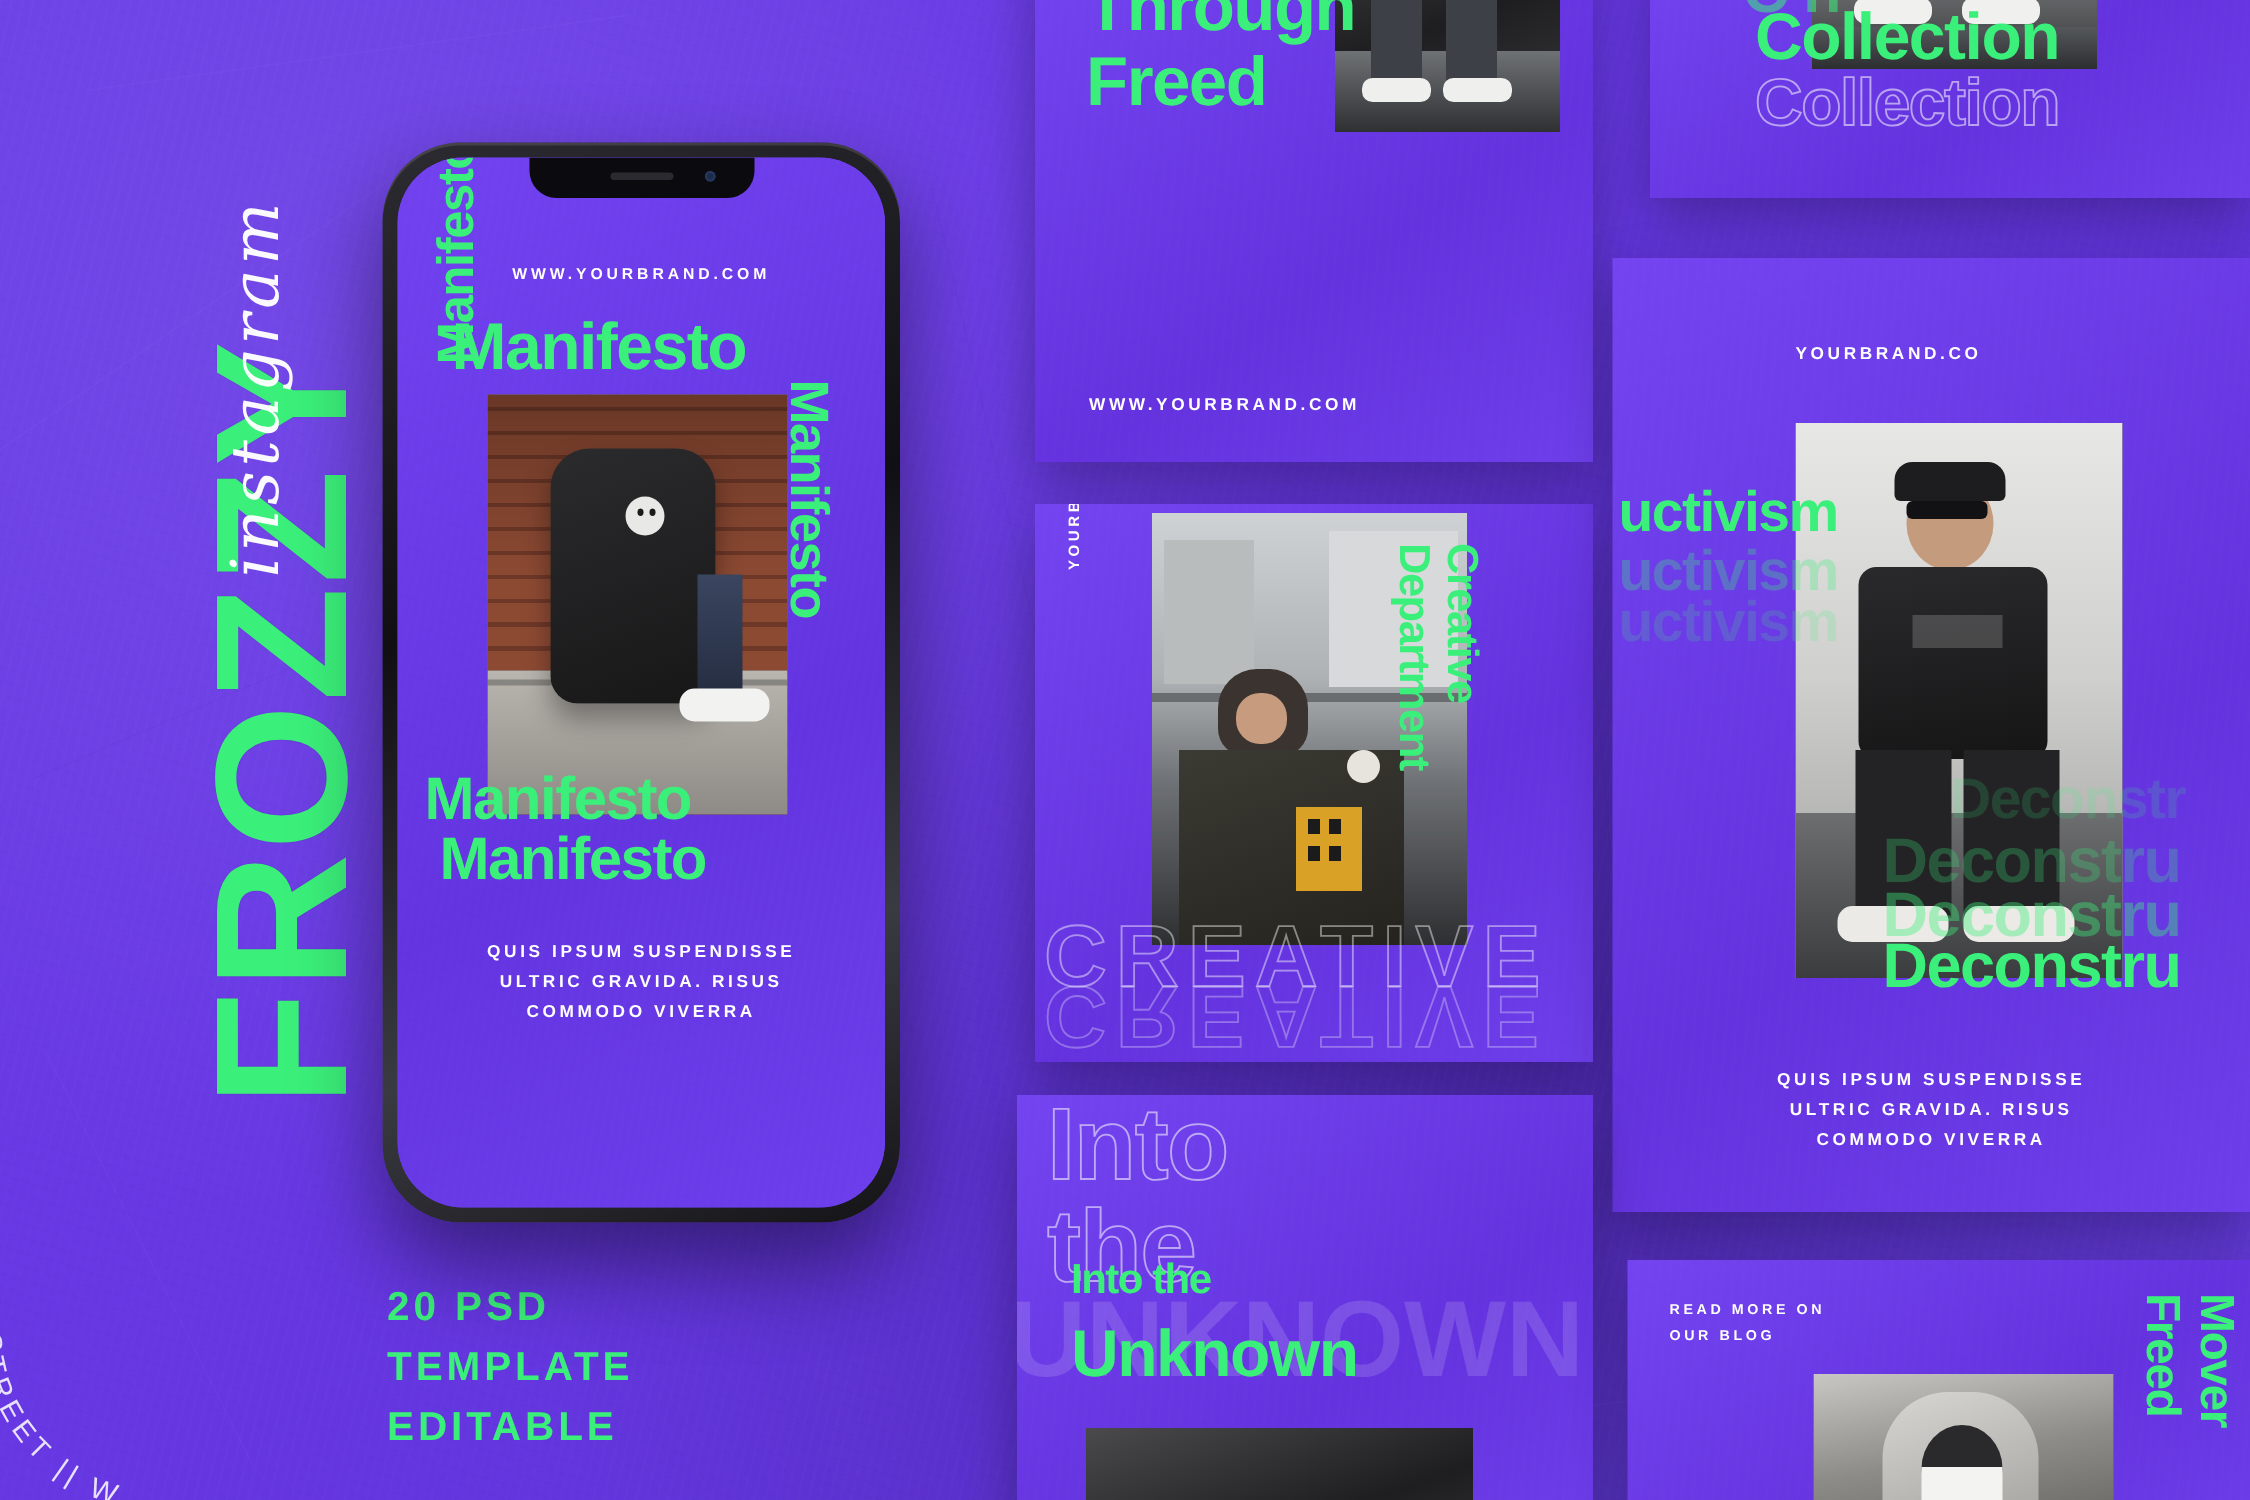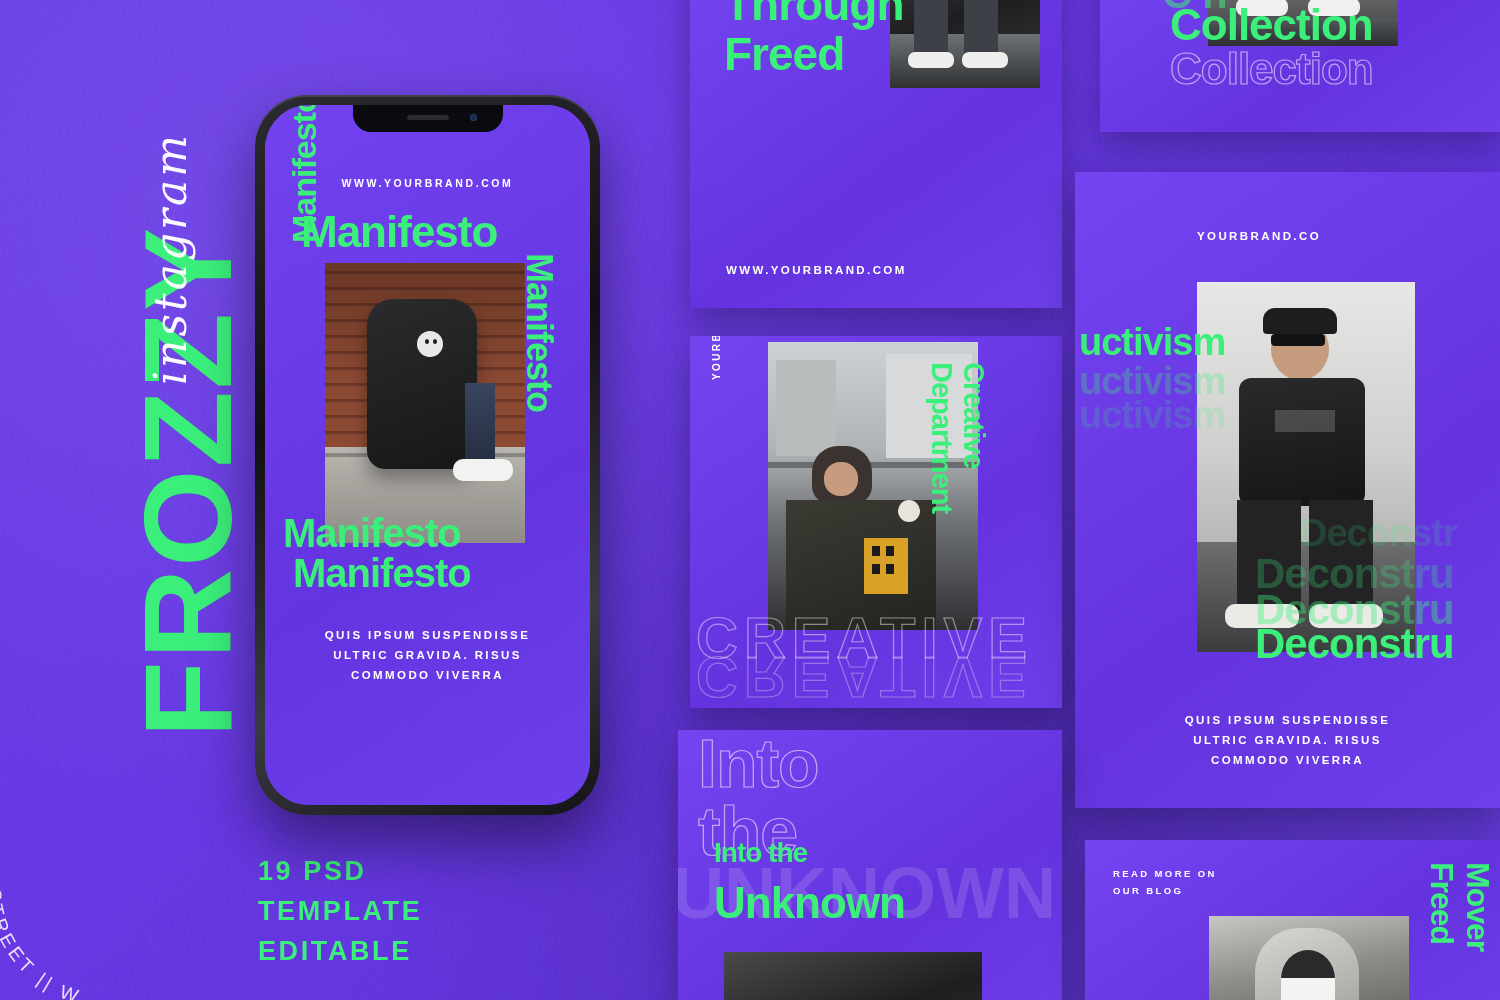--- a/index.html
+++ b/index.html
@@ -126,21 +126,21 @@
       <path d="M20 520 L230 430"></path>
         <path d="M620 120 L690 420"></path>
         <path d="M1050 300 L1080 640"></path>
     </g>
   </svg>
 
   <div class="brandwrap">
     <div class="frozzy">FROZZY</div>
     <div class="script">instagram</div>
   </div>
-  <div class="psdinfo" style="white-space:pre-line;">19 PSD
+  <div class="psdinfo" style="white-space:pre-line;">20 PSD
 TEMPLATE
 EDITABLE</div>
 
   <svg class="streetarc" viewBox="0 0 180 130">
     <defs>
         <path id="arcpath" d="M6,6 A120,120 0 0,0 110,126"></path>
       </defs>
     <text><textPath href="#arcpath" startOffset="2%">STREET || W</textPath></text>
   </svg>
 

